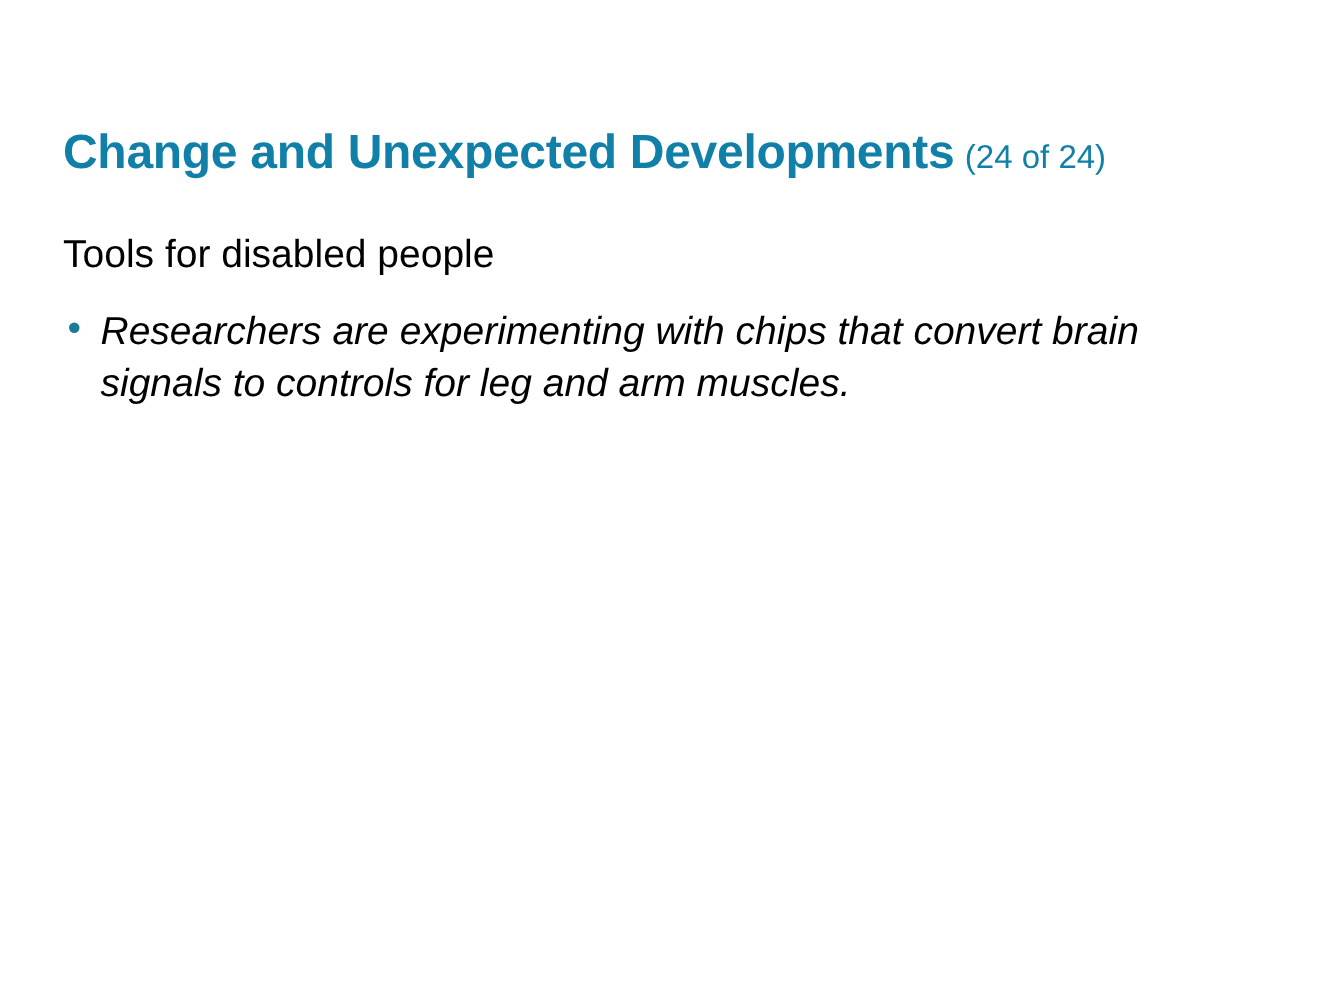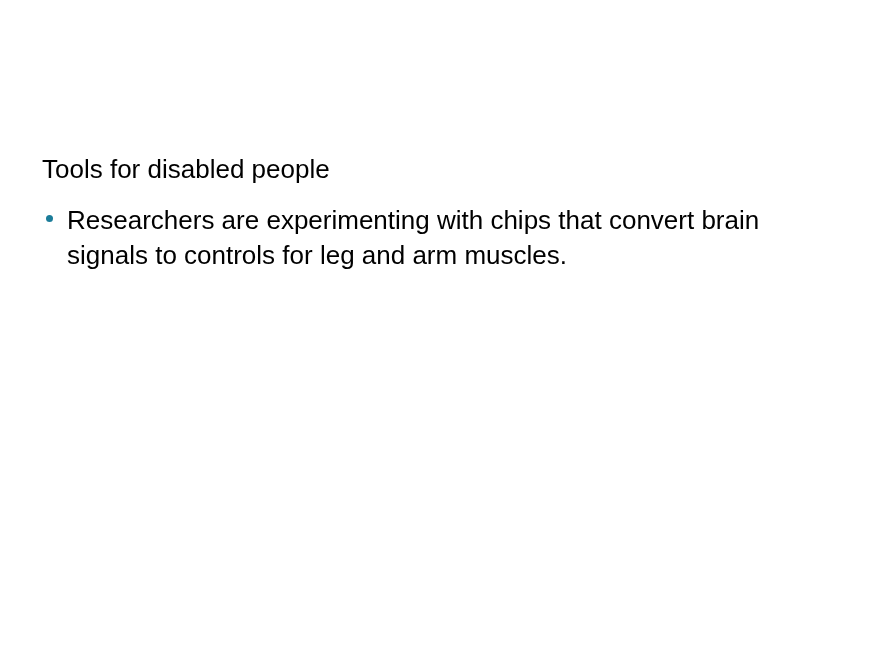--- a/index.html
+++ b/index.html
@@ -64,39 +64,43 @@
     position: relative;
     padding-left: 25px;
     margin-bottom: 19px;
     font-size: 26px;
     color: #000000;
     line-height: 35px;
     max-width: 790px;
   }
   .bullet-item:last-child {
     margin-bottom: 0;
+    font-style: italic;
   }
   .bullet-dot {
     position: absolute;
     left: 4px;
     top: 12px;
     width: 7px;
     height: 7px;
     border-radius: 50%;
     background: #1b7c99;
   }
   .bullet-text {
     display: block;
   }
 </style>
 </head>
 <body>
 
 <div class="slide">
 
+  <div class="slide-title">
+    <span class="title-main">Change and Unexpected Developments</span><span class="title-count">(24 of 24)</span>
+  </div>
 
   <div class="subhead">Tools for disabled people</div>
 
   <div class="bullet-list">
 
 
     <div class="bullet-item">
       <span class="bullet-dot"></span>
       <span class="bullet-text">Researchers are experimenting with chips that convert brain signals to controls for leg and arm muscles.</span>
     </div>

